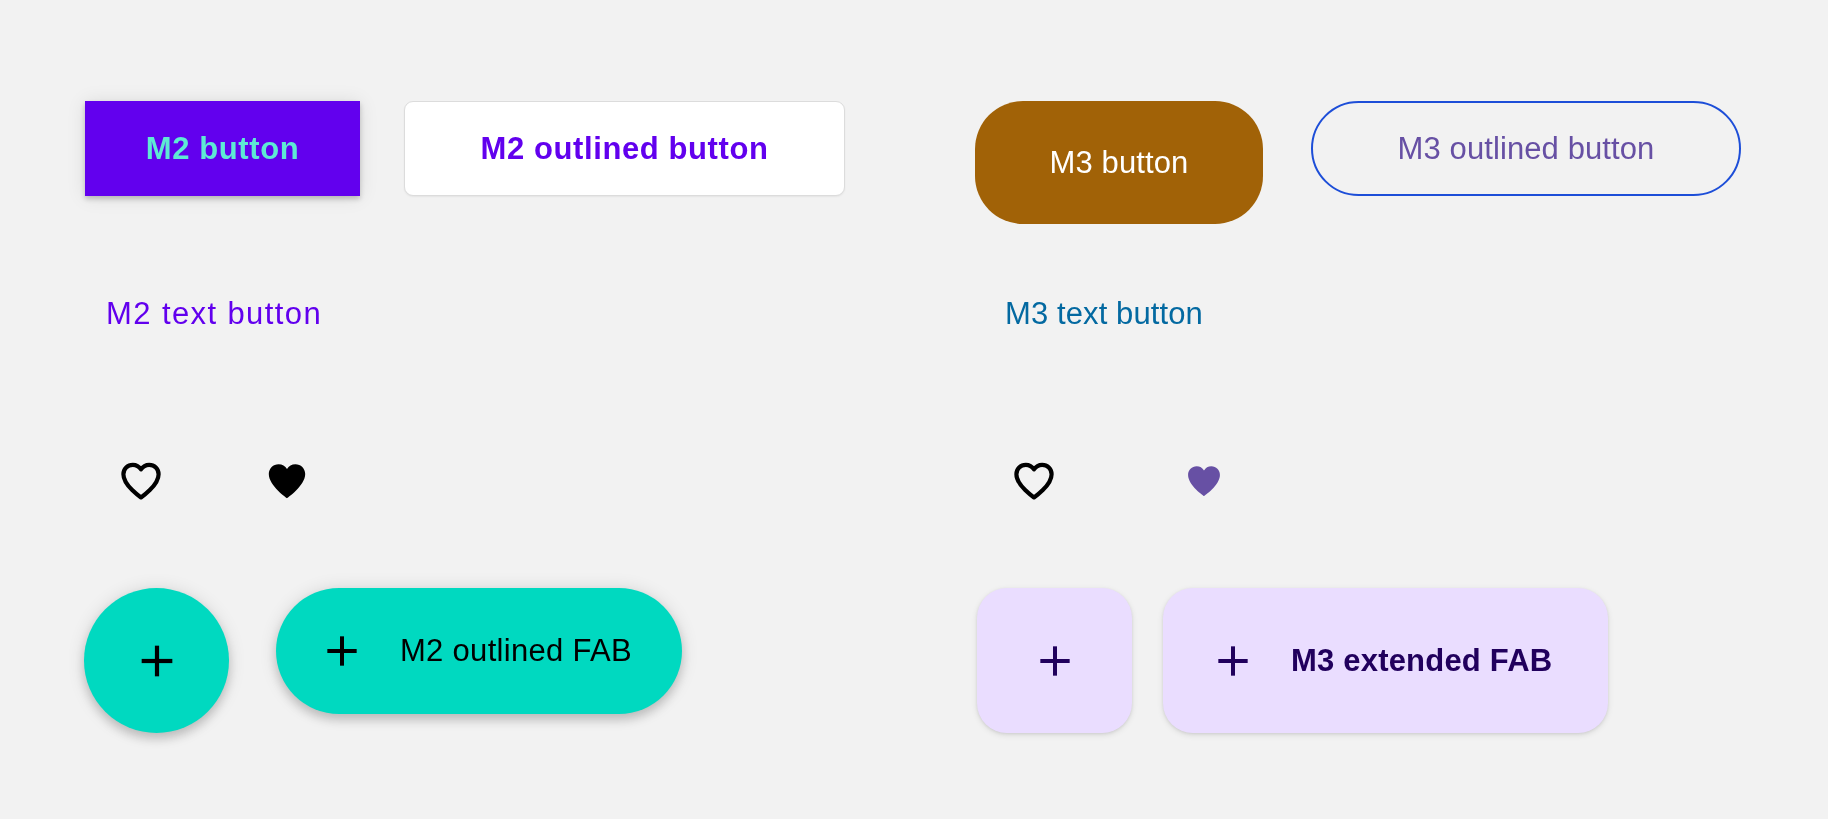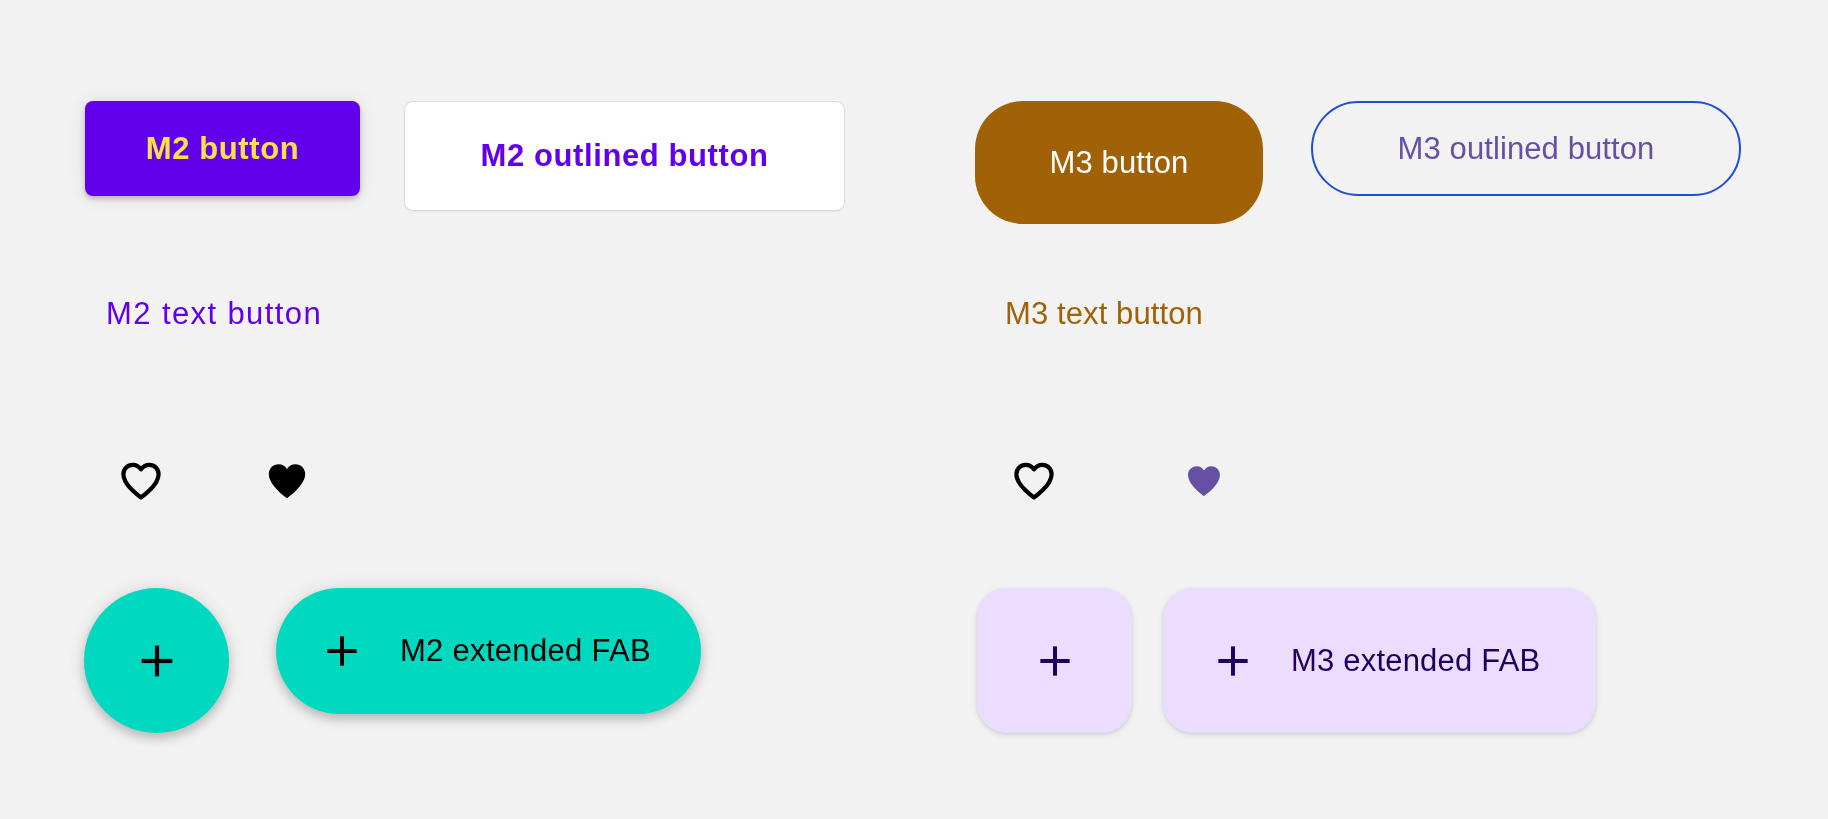--- a/index.html
+++ b/index.html
@@ -33,32 +33,32 @@
     white-space: nowrap;
     user-select: none;
     cursor: pointer;
   }
 
   
   .m2-filled {
     left: 85px;  top: 101px;
     width: 275px; height: 95px;
     background: #6200ee;
-    color: #fde047;
-    border-radius: 8px;
+    color: #5eead4;
+    border-radius: 0;
     font-size: 31px;
     font-weight: bold;
     letter-spacing: 0.6px;
     box-shadow: 0 3px 5px rgba(0,0,0,0.20), 0 1px 18px rgba(0,0,0,0.10);
   }
 
   
   .m2-outlined {
     left: 404px; top: 101px;
-    width: 441px; height: 110px;
+    width: 441px; height: 95px;
     background: #ffffff;
     color: #6200ee;
     border: 1px solid #dcdcdc;
     border-radius: 9px;
     font-size: 31px;
     font-weight: bold;
     letter-spacing: 0.6px;
     box-shadow: 0 1px 2px rgba(0,0,0,0.06);
   }
 
@@ -100,21 +100,21 @@
   }
   .m2-text {
     left: 106px; top: 296px;
     color: #6200ee;
     font-size: 31px;
     font-weight: normal;
     letter-spacing: 1.4px;
   }
   .m3-text {
     left: 1005px; top: 296px;
-    color: #a16207;
+    color: #0369a1;
     font-size: 31px;
     font-weight: normal;
     letter-spacing: 0.1px;
   }
 
   
   .icon-btn {
     display: flex;
     align-items: center;
     justify-content: center;
@@ -173,21 +173,21 @@
   }
 
   .m3-extended-fab {
     left: 1163px; top: 588px;
     height: 145px;
     padding: 0 56px 0 48px;
     border-radius: 30px;
     background: #eaddff;
     color: #21005d;
     font-size: 31px;
-    font-weight: normal;
+    font-weight: bold;
     letter-spacing: 0.2px;
     box-shadow: 0 2px 6px rgba(0,0,0,0.10), 0 1px 3px rgba(0,0,0,0.08);
   }
   .m3-extended-fab .fab-label { margin-left: 36px; }
 
   .plus-icon { display: block; flex: 0 0 auto; }
   .heart-icon { display: block; }
 </style>
 </head>
 <body>
@@ -247,21 +247,21 @@
       <line x1="12" y1="4" x2="12" y2="20"></line>
       <line x1="4" y1="12" x2="20" y2="12"></line>
     </svg>
   </div>
 
   <div class="cell fab m2-extended-fab">
     <svg class="plus-icon" width="44" height="44" viewBox="0 0 24 24" stroke="#000000" stroke-width="2.2" stroke-linecap="butt">
       <line x1="12" y1="4" x2="12" y2="20"></line>
       <line x1="4" y1="12" x2="20" y2="12"></line>
     </svg>
-    <span class="fab-label">M2 extended FAB</span>
+    <span class="fab-label">M2 outlined FAB</span>
   </div>
 
   <div class="cell fab m3-fab">
     <svg class="plus-icon" width="44" height="44" viewBox="0 0 24 24" stroke="#21005d" stroke-width="2.2" stroke-linecap="butt">
       <line x1="12" y1="4" x2="12" y2="20"></line>
       <line x1="4" y1="12" x2="20" y2="12"></line>
     </svg>
   </div>
 
   <div class="cell fab m3-extended-fab">

